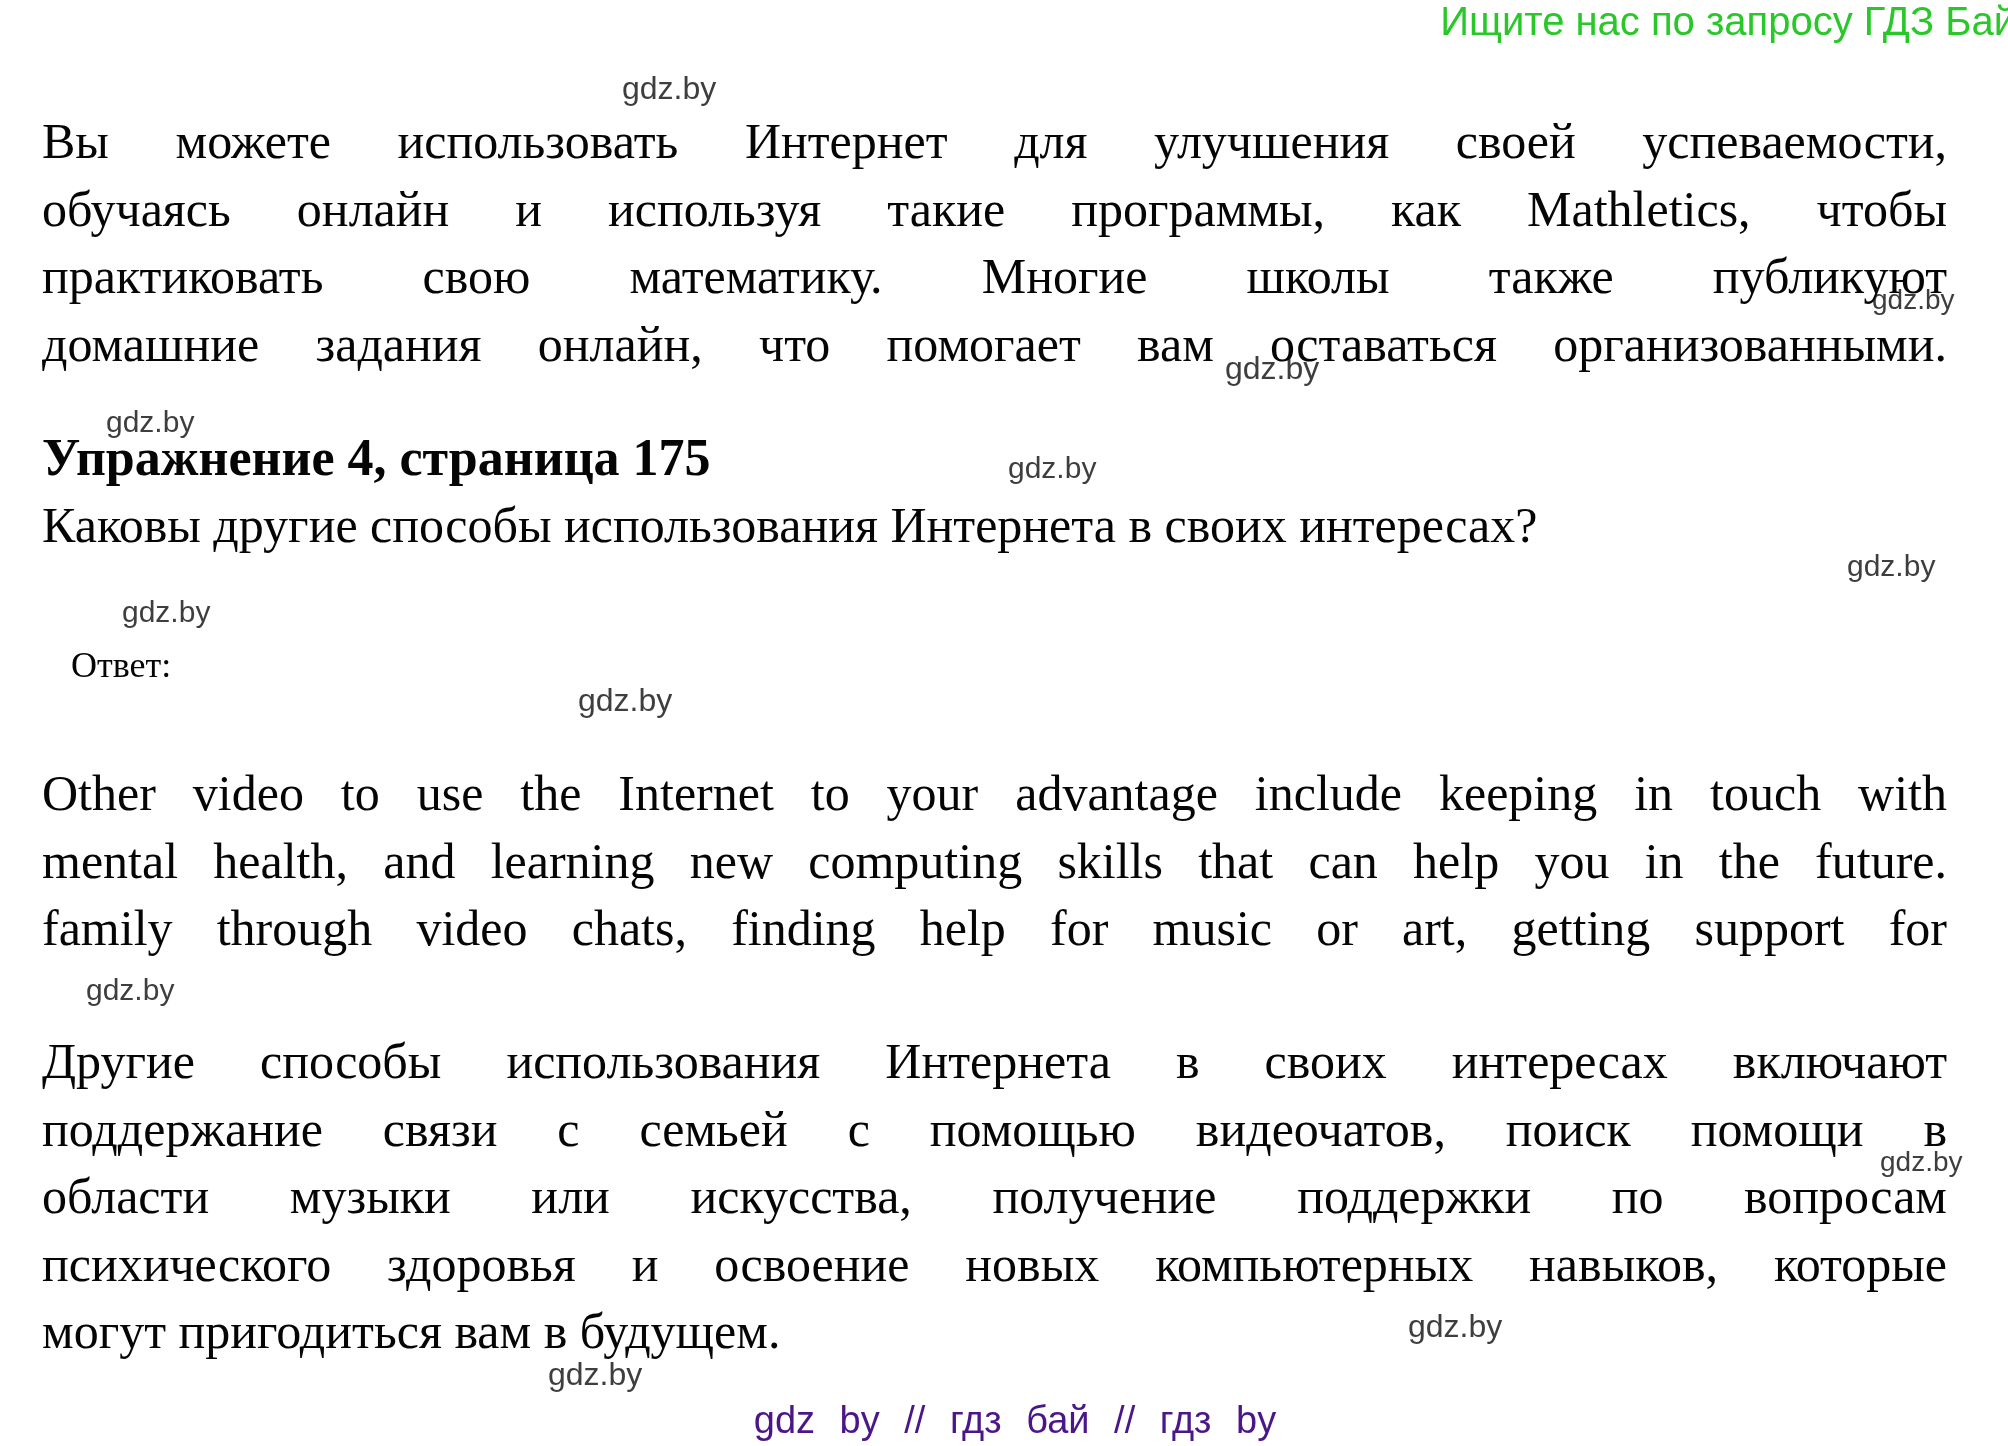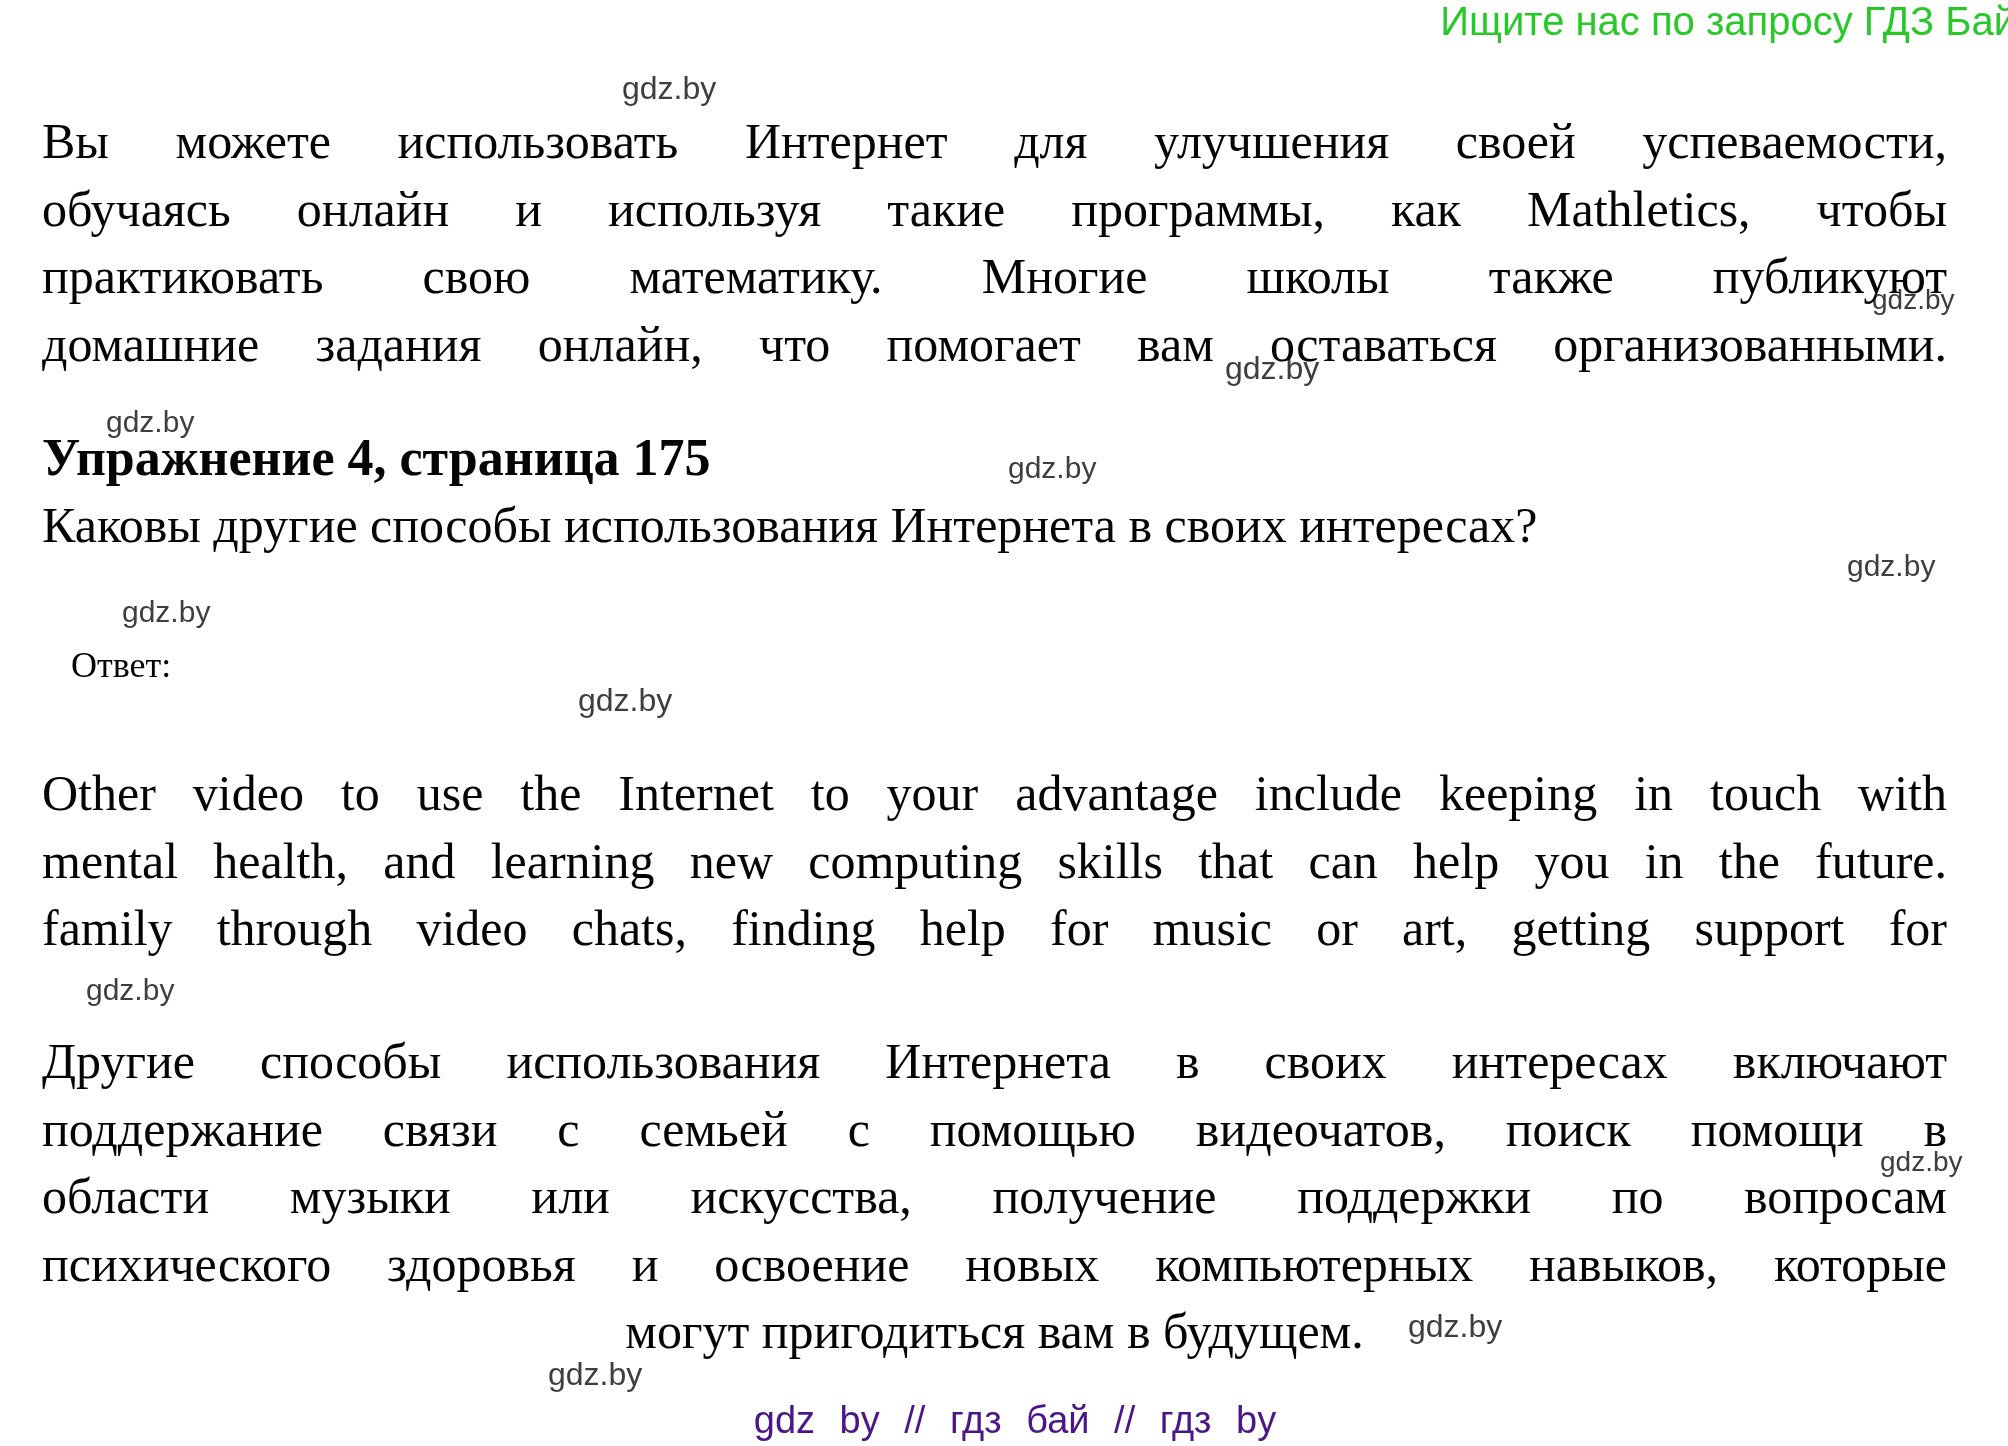--- a/index.html
+++ b/index.html
@@ -50,21 +50,21 @@
     font-size:50px;
   }
   .jline{
     text-align:justify;
     text-align-last:justify;
     line-height:67.5px;
     height:67.5px;
     white-space:nowrap;
   }
   .pline{
-    text-align:center;
+    text-align:left;
     line-height:67.5px;
     height:67.5px;
     white-space:nowrap;
   }
   .p-intro{top:108px;}
   .p-en{top:760px;}
   .p-ru{top:1028px;}
   .heading{
     position:absolute;
     left:42px; top:428px;

